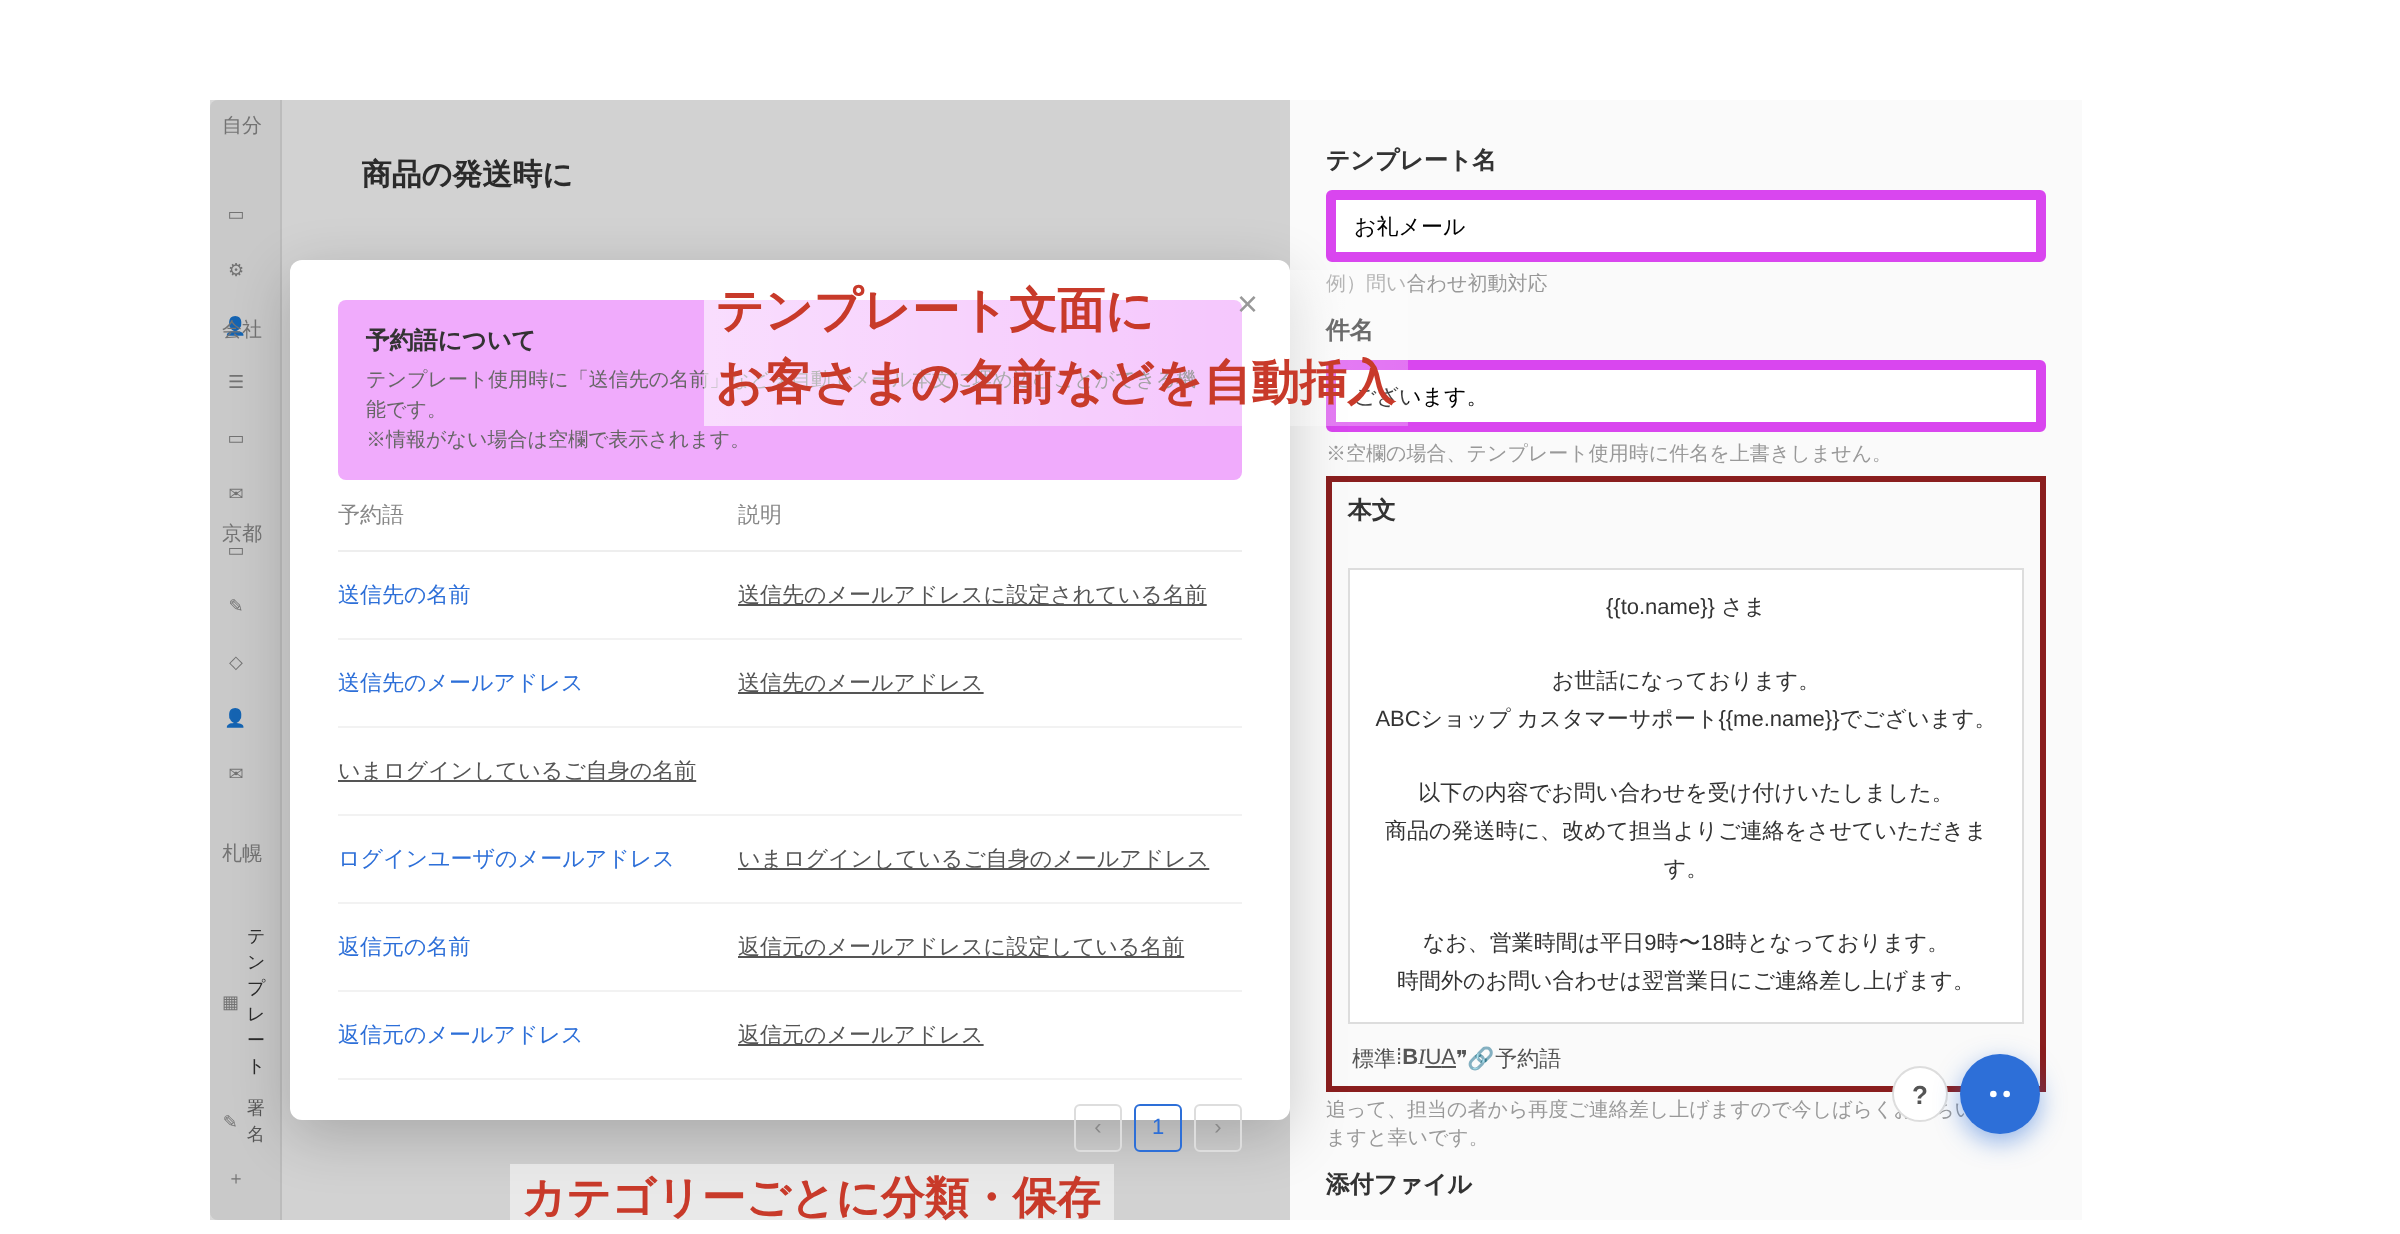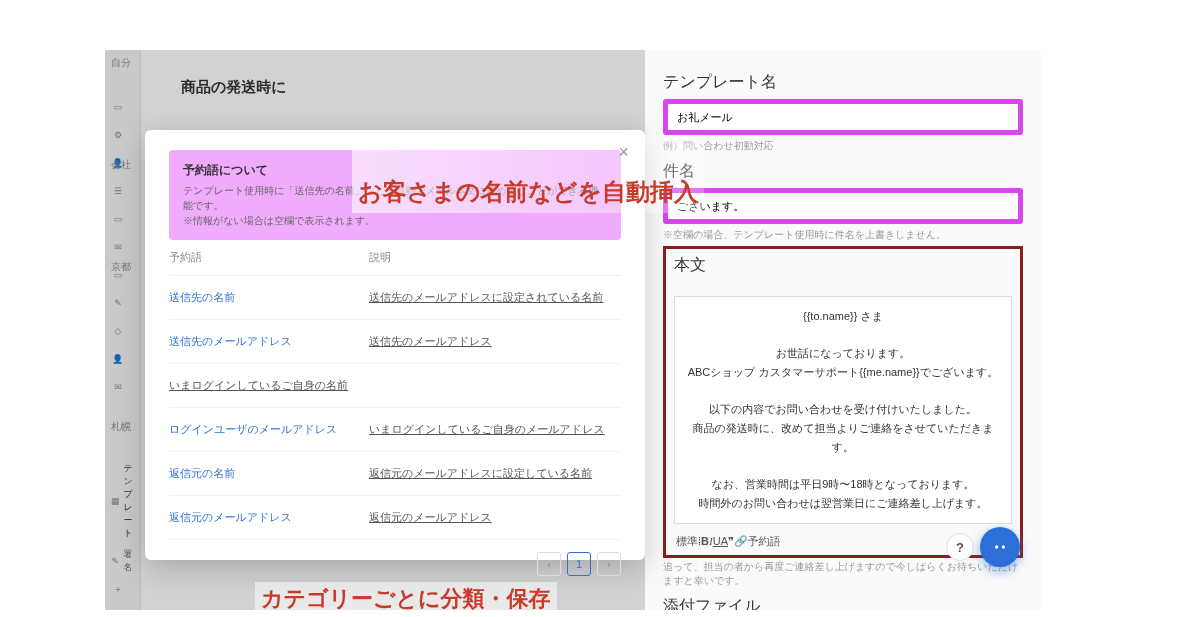--- a/index.html
+++ b/index.html
@@ -25,21 +25,21 @@
   .th-row { display: flex; padding: 10px 0; border-bottom: 1px solid #eee; }
   .th { font-size: 11px; color: #888; }
   .th1 { width: 200px; }
   .tr { display: flex; padding: 14px 0; border-bottom: 1px solid #f2f2f2; align-items: flex-end; }
   .td1 { width: 200px; font-size: 11px; color: #2d6fd8; font-weight: 500; }
   .td2 { font-size: 11px; color: #555; text-decoration: underline; }
   .pager { display: flex; gap: 6px; justify-content: flex-end; margin-top: 12px; }
   .pager-btn { width: 24px; height: 24px; border: 1px solid #ddd; border-radius: 3px; display: flex; align-items: center; justify-content: center; font-size: 11px; color: #888; }
   .pager-btn.active { border-color: #2d6fd8; color: #2d6fd8; }
   .right-col { position: absolute; left: 645px; top: 50px; width: 396px; height: 560px; background: #fafafa; padding: 14px 18px; overflow: hidden; }
-  .section-label { font-size: 16px; font-weight: 400; color: #333; margin-bottom: 6px; margin-top: 8px; }
+  .section-label { font-size: 12px; font-weight: 700; color: #333; margin-bottom: 6px; margin-top: 8px; }
   .input { width: 100%; border: 5px solid #d946ef; border-radius: 3px; padding: 7px 9px; font-size: 11px; background: #fff; }
   .hint { font-size: 10px; color: #999; margin-top: 4px; }
   .body-wrap { border: 3px solid #8a1e1e; padding: 6px 0 2px; margin-top:4px;}
   .body-wrap .section-label { padding-left: 8px; margin-top:0; }
   .body-area { background: #fff; border: 1px solid #ddd; margin: 20px 8px 6px; padding: 10px; font-size: 11px; color: #333; line-height: 1.7; min-height: 150px; white-space: pre-line; text-align: center; }
   .toolbar { display: flex; align-items: center; padding: 4px 10px; font-size: 11px; color: #555; }
   .toolbar .tb { cursor: pointer; }
   .attach-sec { margin-top: 8px; }
   .upload-btn { display: inline-flex; align-items: center; gap: 5px; border: 1px solid #ccc; border-radius: 3px; padding: 5px 10px; font-size: 11px; color: #555; background: #fff; margin-top:4px; }
   .annot-red1 { position: absolute; left: 352px; top: 135px; font-size: 24px; font-weight: 700; line-height: 1.5; background: linear-gradient(90deg, rgba(255,255,255,0.6), rgba(255,255,255,0.25)); padding: 3px 6px; }
@@ -198,21 +198,21 @@
       </div>
   </div>
   <div class="pager">
     <div class="pager-btn">‹</div>
     <div class="pager-btn active">1</div>
     <div class="pager-btn">›</div>
   </div>
 </div>
 
 <div class="annot-red1">
-  <br>
+  <span>テンプレート文面に</span><br>
   <span>お客さまの名前などを自動挿入</span>
 </div>
 <div class="annot-red2">カテゴリーごとに分類・保存</div>
 
 <div class="help-fab">?</div>
 <div class="chat-fab">
   <svg width="20" height="20" viewBox="0 0 24 24" fill="#fff">
       <circle cx="8" cy="12" r="2"></circle>
       <circle cx="16" cy="12" r="2"></circle>
     </svg>

